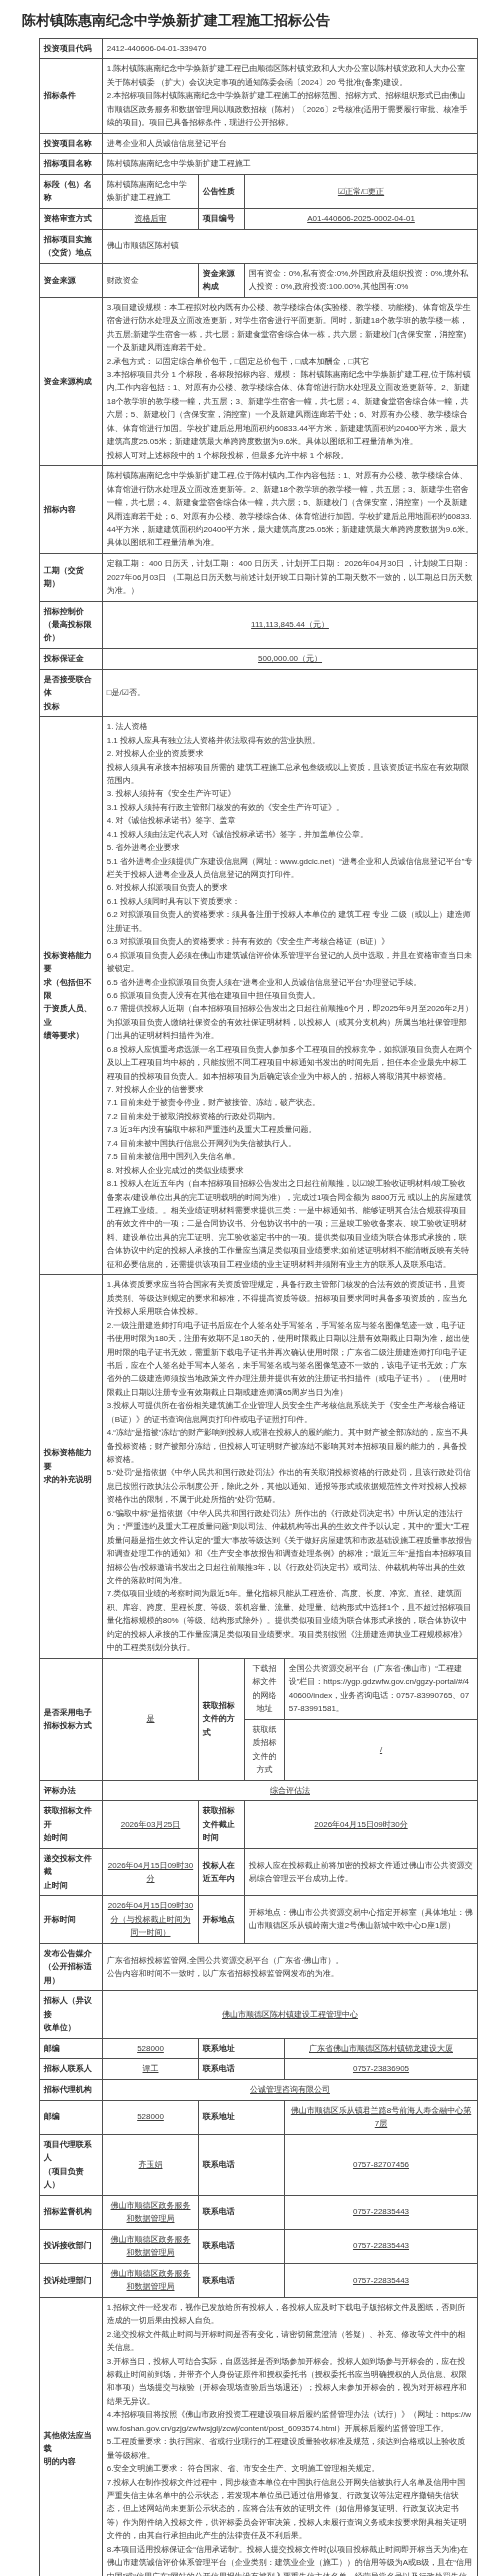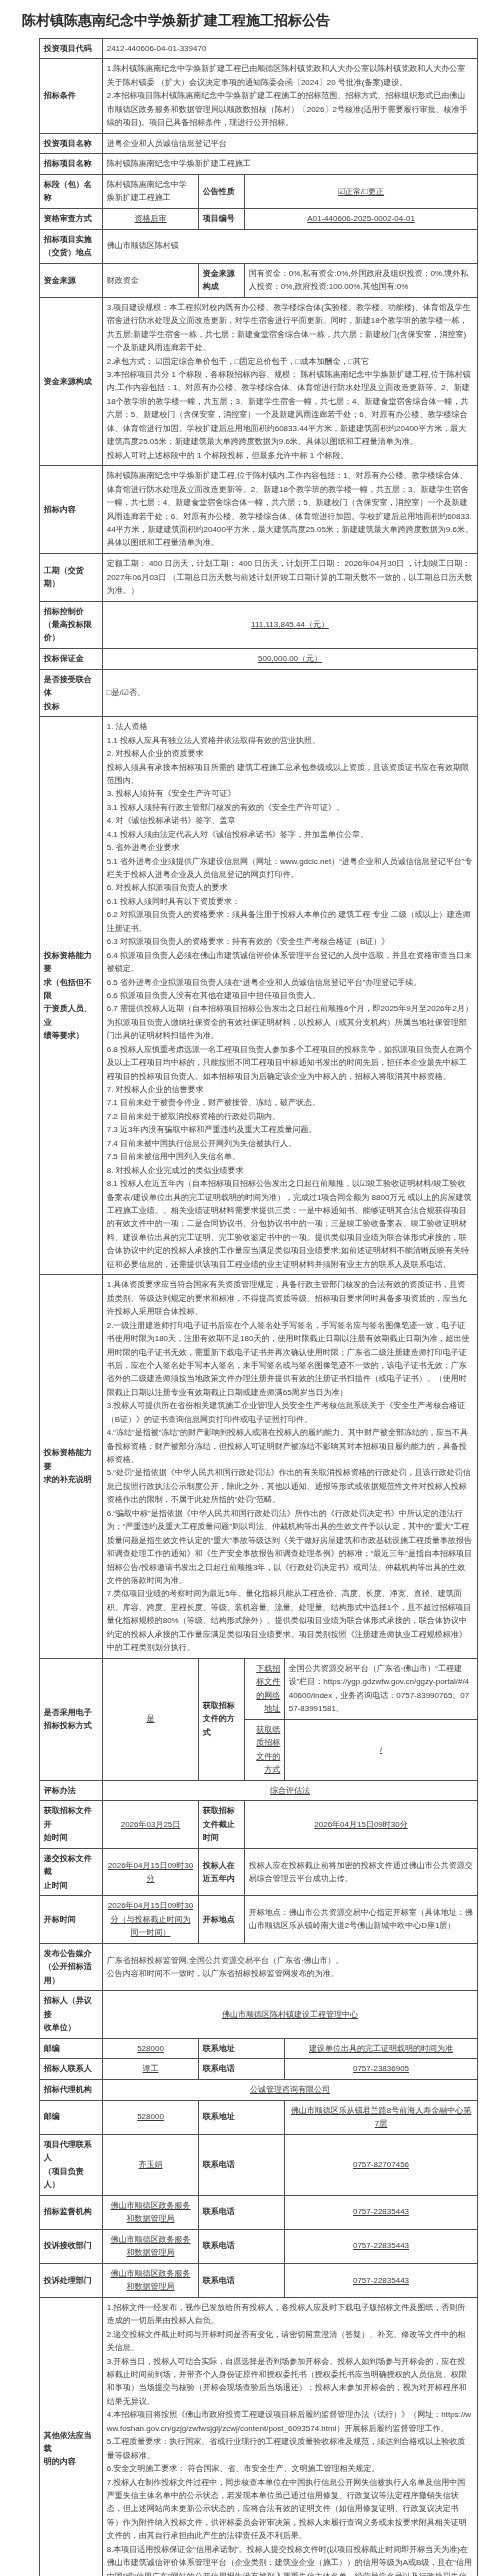--- a/index.html
+++ b/index.html
@@ -1,21 +1,21 @@
 <!DOCTYPE html>
 <html style="font-size:10px"><head>
 <meta charset="utf-8">
 <style>
   html,body{margin:0;padding:0;background:#ffffff;}
   body{font-family:"Liberation Sans","DejaVu Sans",sans-serif;color:#3c3c3c;width:494px;}
   .doc-title{width:352px;margin:12.3px 0 7.4px 0;text-align:center;font-size:14px;font-weight:bold;color:#2a2a2a;}
   table.doc{border-collapse:collapse;table-layout:fixed;width:437px;margin:0 0 16px 39px;}
   table.doc td{border:0.6px solid #4f4f4f;font-size:8px;line-height:1.68;padding:3.1px 3.7px;vertical-align:middle;word-break:break-all;}
   td.lbl{font-weight:bold;text-align:left;white-space:pre-line;padding:3.1px 1.9px;color:#323232;}
-  td.sub{text-align:right;padding:3.1px 1.2px;white-space:pre-line;text-decoration:underline;}
+  td.sub{text-align:center;padding:3.1px 1.2px;white-space:pre-line;}
   td.c{text-align:center;text-decoration:underline;}
   td.l{text-align:left;}
   .pre{white-space:pre-line;margin-left:47px;}
   .u{text-underline-offset:1.2px;}
 </style>
 </head>
 <body>
 
 <div class="doc-title">陈村镇陈惠南纪念中学焕新扩建工程施工招标公告</div>
 
@@ -187,21 +187,21 @@
     </tr>
     <tr>
       <td class="lbl">招标人（异议接
 收单位）</td>
       <td class="c" colspan="4">佛山市顺德区陈村镇建设工程管理中心</td>
     </tr>
     <tr>
       <td class="lbl">邮编</td>
       <td class="c">528000</td>
       <td class="lbl" colspan="2">联系地址</td>
-      <td class="c">建设单位出具的完工证明载明的时间为准</td>
+      <td class="c">广东省佛山市顺德区陈村镇锦龙建设大厦</td>
     </tr>
     <tr>
       <td class="lbl">招标人联系人</td>
       <td class="c">谭工</td>
       <td class="lbl" colspan="2">联系电话</td>
       <td class="c">0757-23836905</td>
     </tr>
     <tr>
       <td class="lbl">招标代理机构</td>
       <td class="c" colspan="4">公诚管理咨询有限公司</td>

